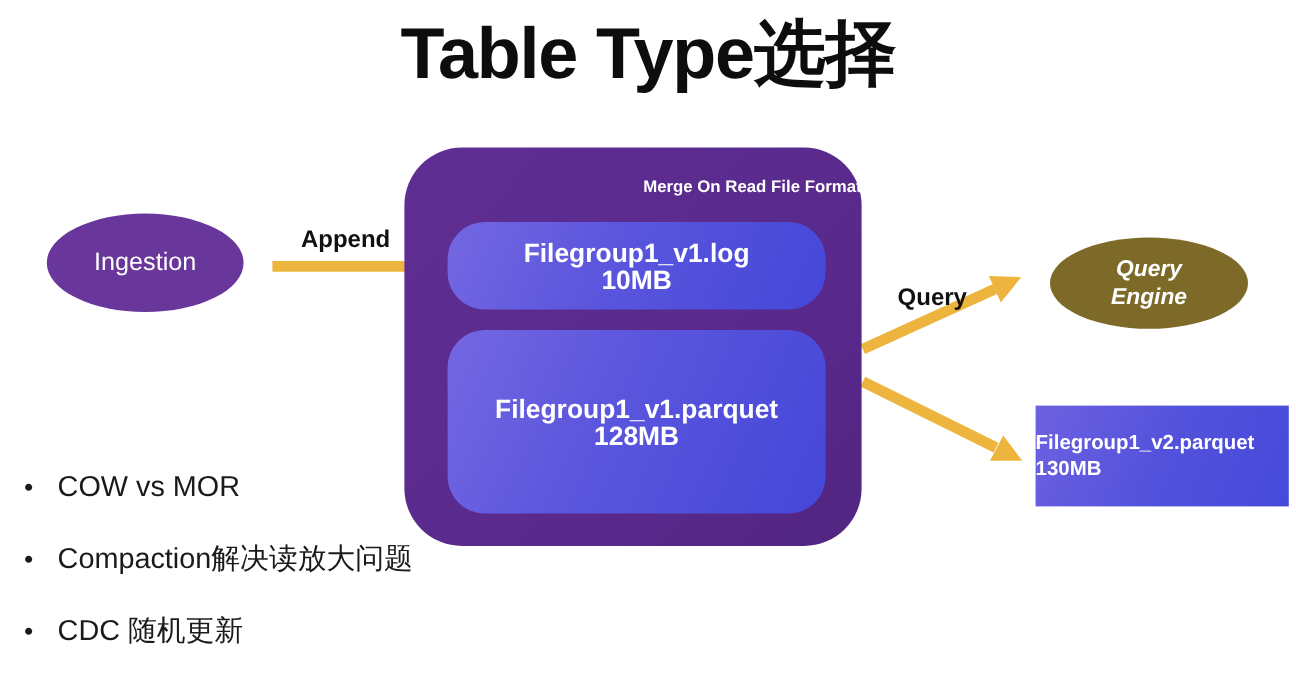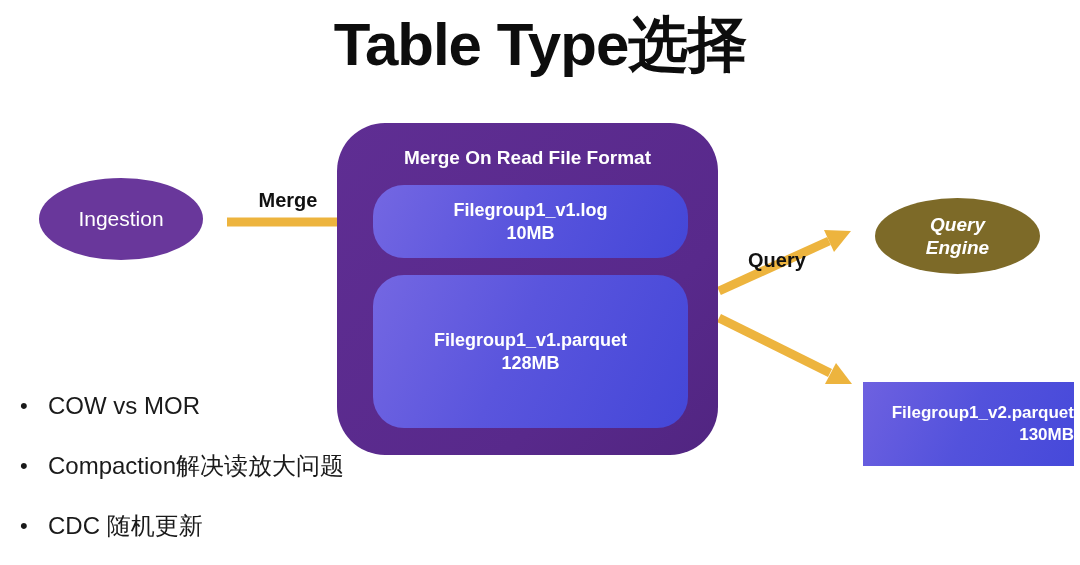--- a/index.html
+++ b/index.html
@@ -56,36 +56,36 @@
     width: 381px;
     height: 332px;
     border-radius: 48px;
     background: linear-gradient(135deg, #5f2e93 0%, #58298b 70%, #512581 100%);
   }
   .mor-title {
     position: absolute;
     top: 24px;
     left: 0;
     width: 100%;
-    text-align: center;
-    color: #ffffff;
-    font-size: 19px;
+    text-align: right;
+    color: #ffffff;
+    font-size: 14px;
     font-weight: bold;
   }
   .file-box {
     position: absolute;
     left: 36px;
     width: 315px;
     background: linear-gradient(115deg, #7467e2 0%, #5a55dd 45%, #4447d8 100%);
     display: flex;
     flex-direction: column;
     align-items: center;
     justify-content: center;
     color: #ffffff;
-    font-size: 18px;
+    font-size: 22px;
     font-weight: bold;
     line-height: 23px;
     text-align: center;
     border-radius: 31px;
   }
   .file-box-1 { top: 62px; height: 73px; }
   .file-box-2 { top: 152px; height: 153px; }
 
   
   .query-engine-ellipse {
@@ -111,40 +111,39 @@
   
   .v2-file-box {
     position: absolute;
     left: 863px;
     top: 338px;
     width: 211px;
     height: 84px;
     background: linear-gradient(115deg, #6e61e0 0%, #5352dc 50%, #4649da 100%);
     display: flex;
     flex-direction: column;
-    align-items: flex-end;
+    align-items: flex-start;
     justify-content: center;
     color: #ffffff;
     font-size: 17px;
     font-weight: bold;
     line-height: 22px;
     text-align: center;
-    margin-top: 44px;
   }
 
   
   .arrow-label {
     position: absolute;
     color: #111111;
     font-size: 20px;
     font-weight: bold;
     white-space: nowrap;
   }
   .append-label { left: 232px; top: 189px; width: 112px; text-align: center; }
-  .query-label { left: 748px; top: 249px; }
+  .query-label { left: 748px; top: 237px; }
   .compaction-label { left: 734px; top: 372px; }
 
   
   .arrows-overlay {
     position: absolute;
     left: 0;
     top: 0;
     width: 1080px;
     height: 565px;
     pointer-events: none;
@@ -196,21 +195,21 @@
     <g>
       <line x1="719" y1="291" x2="829" y2="241" stroke="#edb43e" stroke-width="9"></line>
       <polygon points="851,231 834,252 824,230" fill="#edb43e"></polygon>
     </g>
     <g>
       <line x1="719" y1="318" x2="830" y2="373" stroke="#edb43e" stroke-width="9"></line>
       <polygon points="852,384 825,384 836,363" fill="#edb43e"></polygon>
     </g>
   </svg>
 
-  <div class="arrow-label append-label">Merge</div>
+  <div class="arrow-label append-label">Append</div>
   <div class="arrow-label query-label">Query</div>
 
   <div class="mor-container">
     <div class="mor-title">Merge On Read File Format</div>
 
     <div class="file-box file-box-1">
       <span>Filegroup1_v1.log</span>
       <span>10MB</span>
     </div>
 

